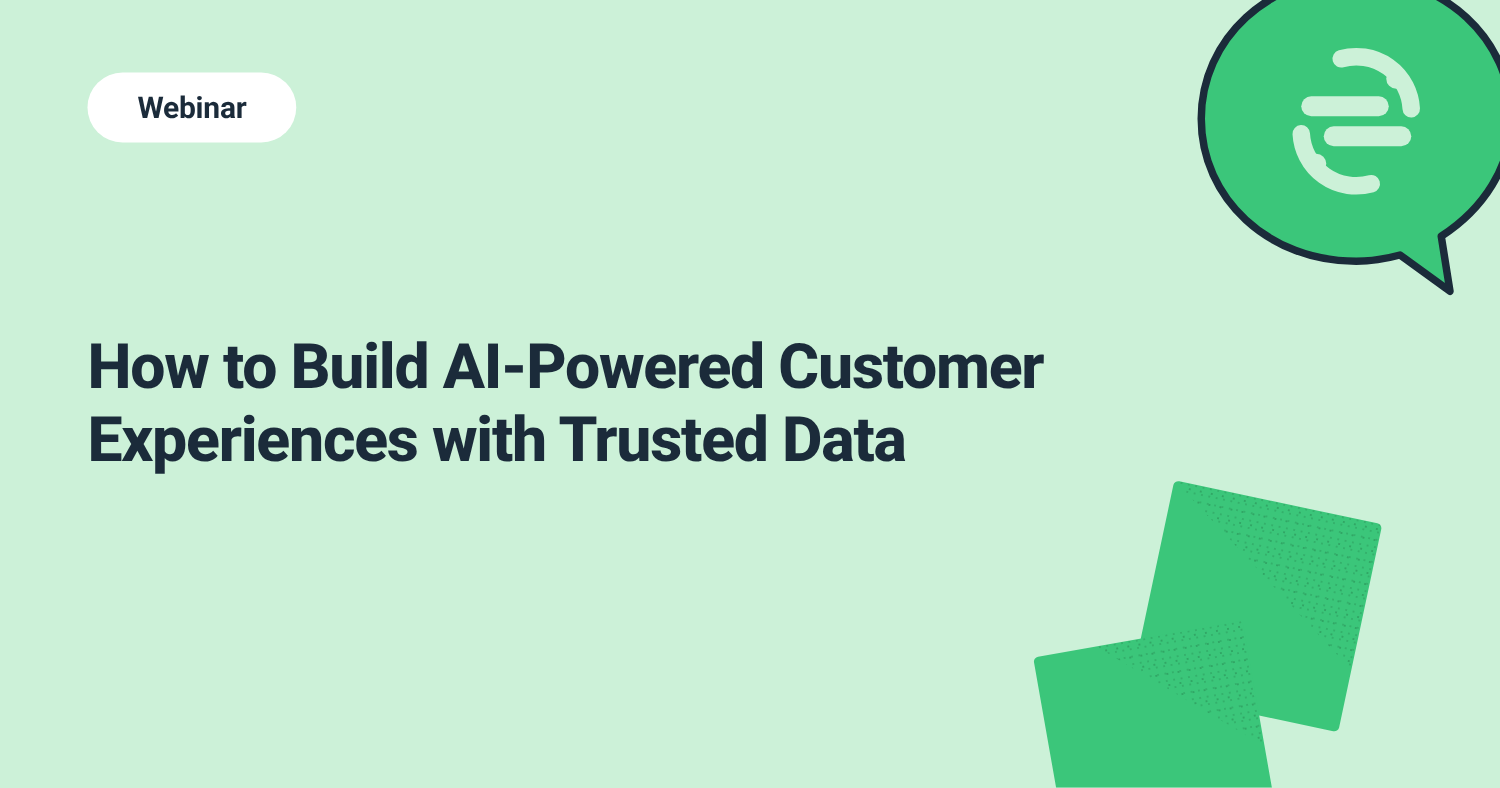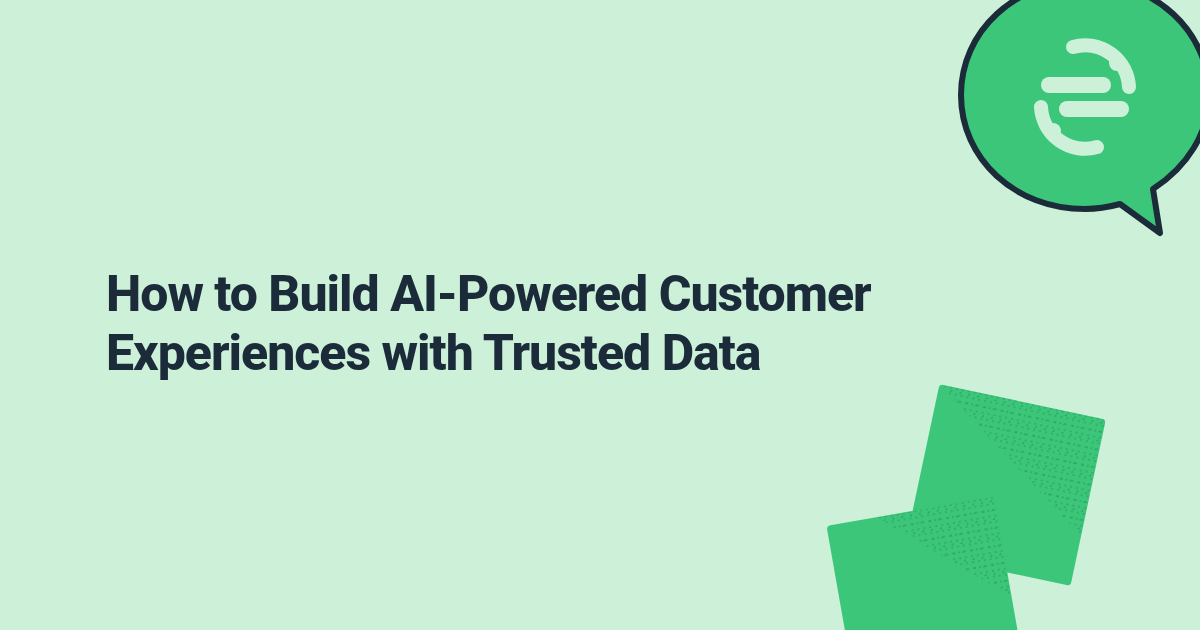--- a/index.html
+++ b/index.html
@@ -38,21 +38,20 @@
   .title {
     position: absolute;
     top: 265px;
     left: 70px;
     right: 190px;
     font-size: 50px;
     line-height: 1.18;
     font-weight: 800;
     letter-spacing: -1px;
     color: #1b2b3a;
-    margin-left: 36px;
   }
 
   
   .bubble-wrap {
     position: absolute;
     top: -35px;
     right: -25px;
     width: 280px;
     height: 280px;
   }
@@ -86,20 +85,23 @@
     background-position: 0 0, 3px 4px;
   }
   .sq.a .tex { clip-path: polygon(100% 0, 0 0, 100% 70%); opacity:0.22; }
   .sq.b .tex { clip-path: polygon(100% 0, 30% 0, 100% 60%); opacity:0.22; }
 </style>
 </head>
 <body>
 
 <div class="card">
 
+  <div class="badge">
+    <span>Webinar</span>
+  </div>
 
 
   <h1 class="title">How to Build AI-Powered Customer Experiences with Trusted Data</h1>
 
   <div class="bubble-wrap">
     <svg viewBox="0 0 280 280">
 
       <path d="M140 16
                C70 16 16 66 16 130
                C16 194 70 244 140 244

